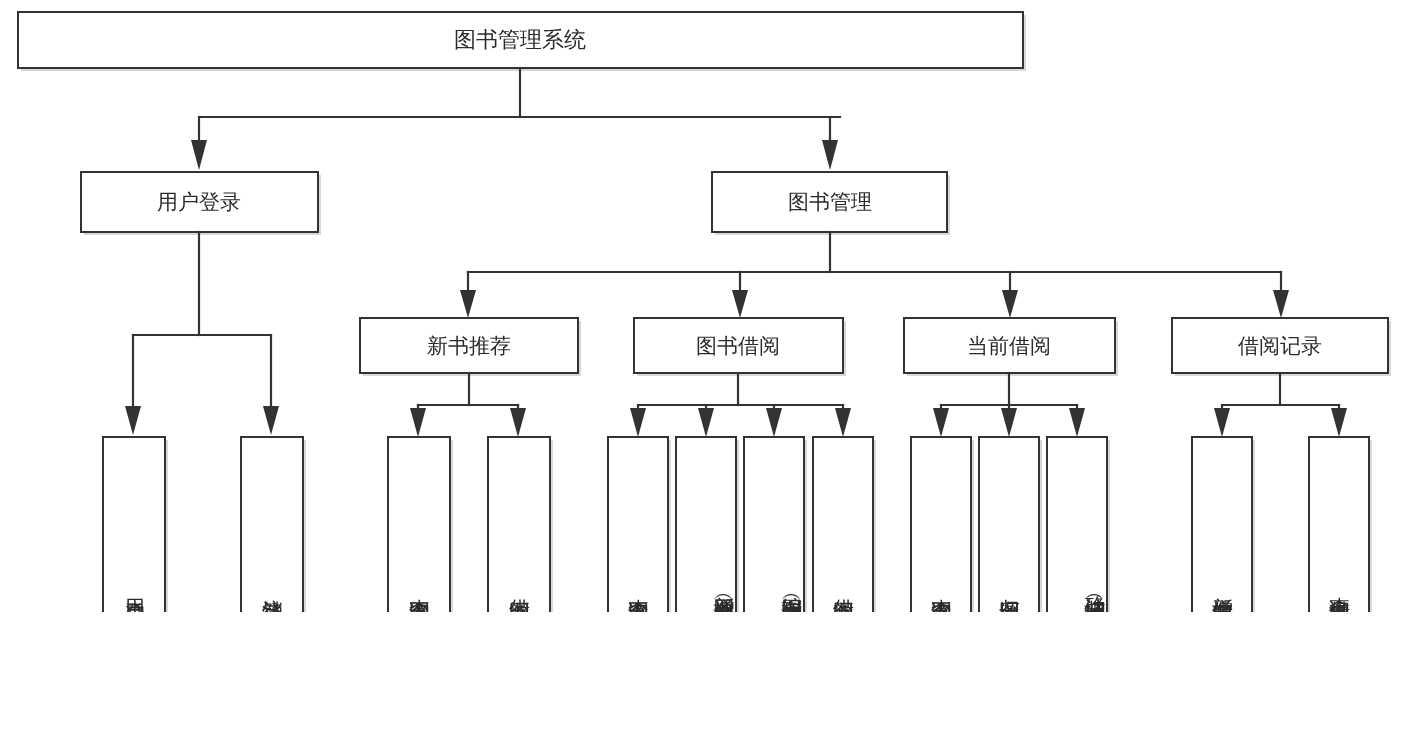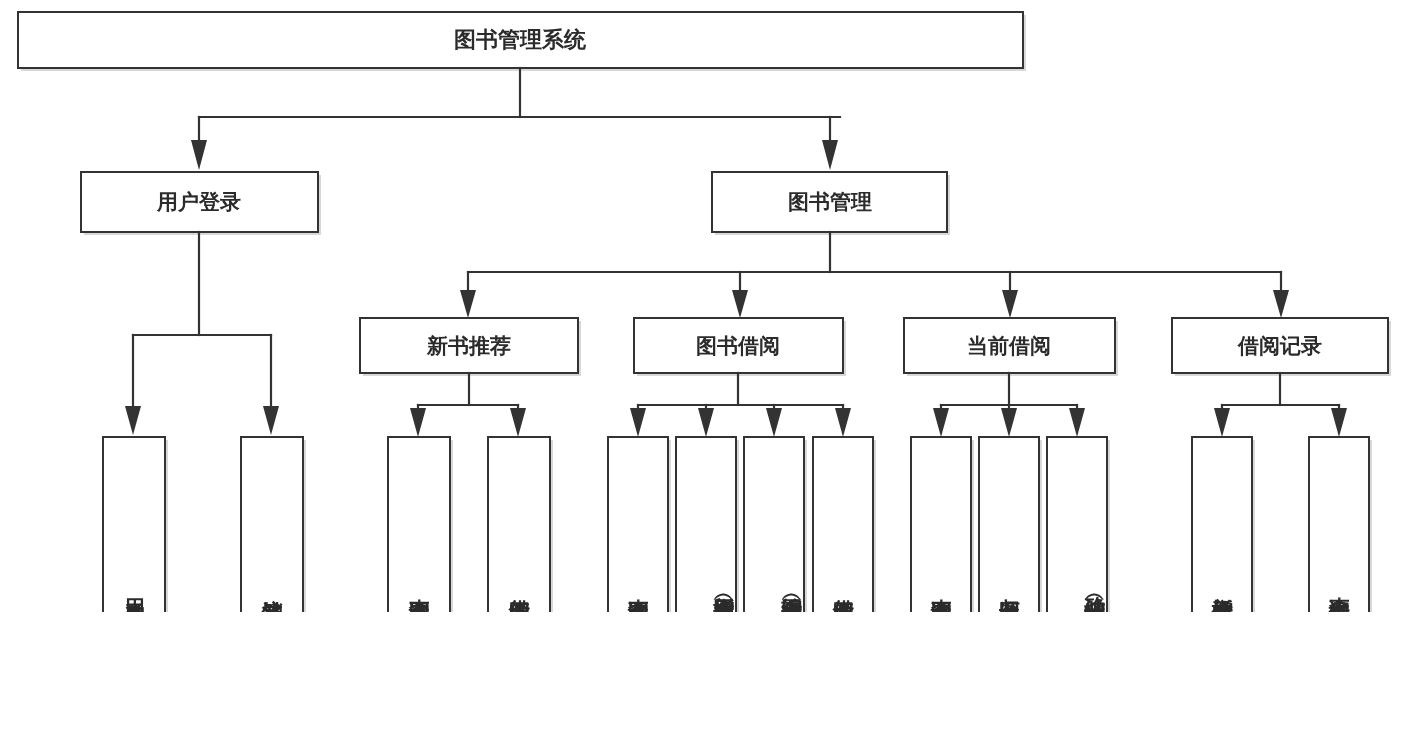--- a/index.html
+++ b/index.html
@@ -10,21 +10,20 @@
   }
   body {
     font-family: "Liberation Sans", "DejaVu Sans", sans-serif;
   }
   #diagram-root {
     position: relative;
     width: 1405px;
     height: 612px;
     background: #ffffff;
     overflow: hidden;
-    font-weight: bold;
   }
   svg#tree-svg {
     position: absolute;
     left: 0;
     top: 0;
     width: 1405px;
     height: 747px;
     display: block;
   }
   .node-box {

